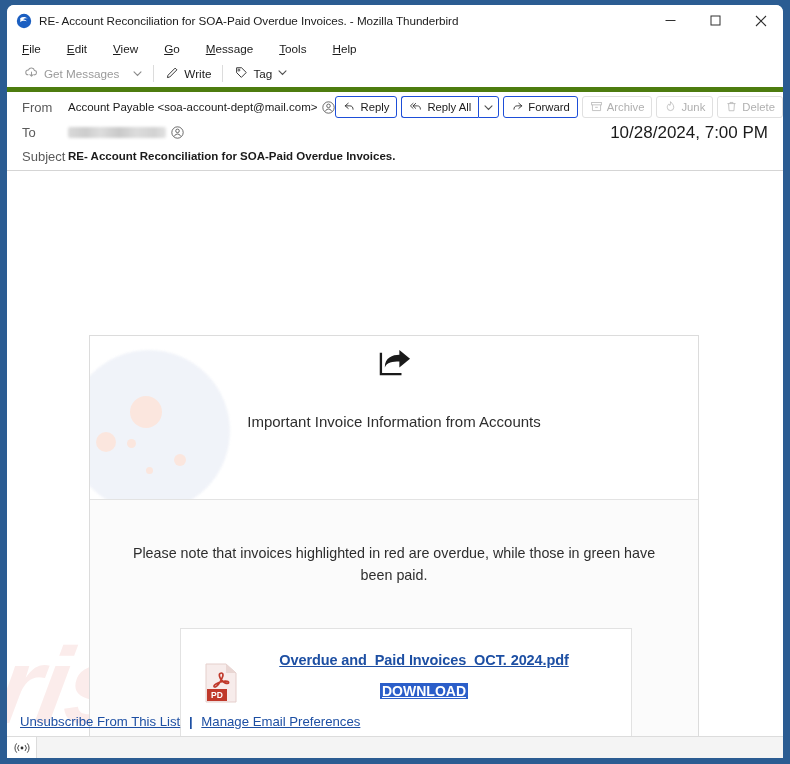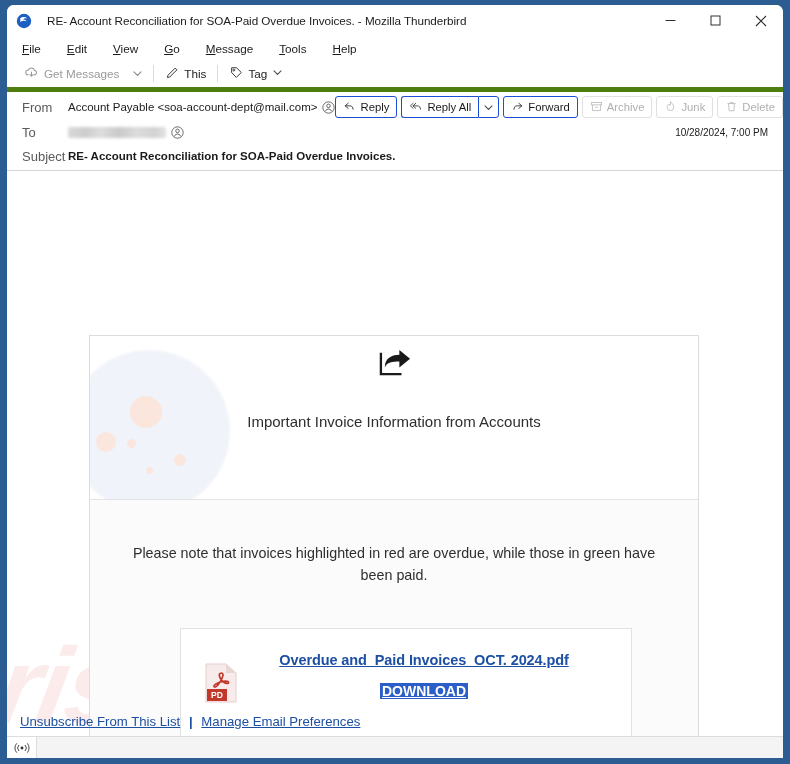--- a/index.html
+++ b/index.html
@@ -39,21 +39,21 @@
     position: relative;
   }
   #tb-logo {
     width: 16px; height: 16px;
     margin-left: 9px;
     flex: 0 0 auto;
   }
   #titlebar-text {
     font-size: 11.7px;
     color: #1b1b1b;
-    margin-left: 15px;
+    margin-left: 7px;
     white-space: nowrap;
     letter-spacing: -0.05px;
   }
   .winbtn {
     width: 45px; height: 31px;
     display: flex; align-items: center; justify-content: center;
     flex: 0 0 auto;
   }
   .winbtn svg { display: block; }
   #win-controls {
@@ -165,21 +165,21 @@
     white-space: nowrap;
   }
   .abtn.disabled { color: #b0b0b0; border-color: #e0e0e0; }
   .abtn-group {
     display: flex;
   }
   .abtn-group .abtn:first-child { border-radius: 3px 0 0 3px; border-right: none; }
   .abtn-group .abtn:last-child  { border-radius: 0 3px 3px 0; padding: 2px 4px; }
   #msg-date {
     margin-left: auto;
-    font-size: 10px;
+    font-size: 17px;
     color: #1b1b1b;
     padding-right: 6px;
   }
 
   
   #msg-body {
     flex: 1 1 auto;
     background: #ffffff;
     position: relative;
     overflow: hidden;
@@ -392,21 +392,21 @@
             <path d="M2.2 4.3 L6 8.1 L9.8 4.3" fill="none" stroke="#8a8a8a" stroke-width="1.2" stroke-linecap="round"></path>
           </svg>
       </span>
       <span class="tb-sep"></span>
       <span class="tbtn">
         <span>
           <svg width="14" height="14" viewBox="0 0 16 16">
             <path d="M11.6 2.4 13.6 4.4 5.4 12.6 2.8 13.2 3.4 10.6Z" fill="none" stroke="#303030" stroke-width="1.1" stroke-linejoin="round"></path>
           </svg>
         </span>
-        <span>This</span>
+        <span>Write</span>
       </span>
       <span class="tb-sep"></span>
       <span class="tbtn">
         <span>
           <svg width="14" height="14" viewBox="0 0 16 16">
             <path d="M8.6 2 14 7.4 8.4 13 3 7.6 3 2Z" fill="none" stroke="#303030" stroke-width="1.1" stroke-linejoin="round"></path>
             <circle cx="5.6" cy="4.7" r="1.1" fill="none" stroke="#303030" stroke-width="1"></circle>
           </svg>
         </span>
         <span>Tag</span>

